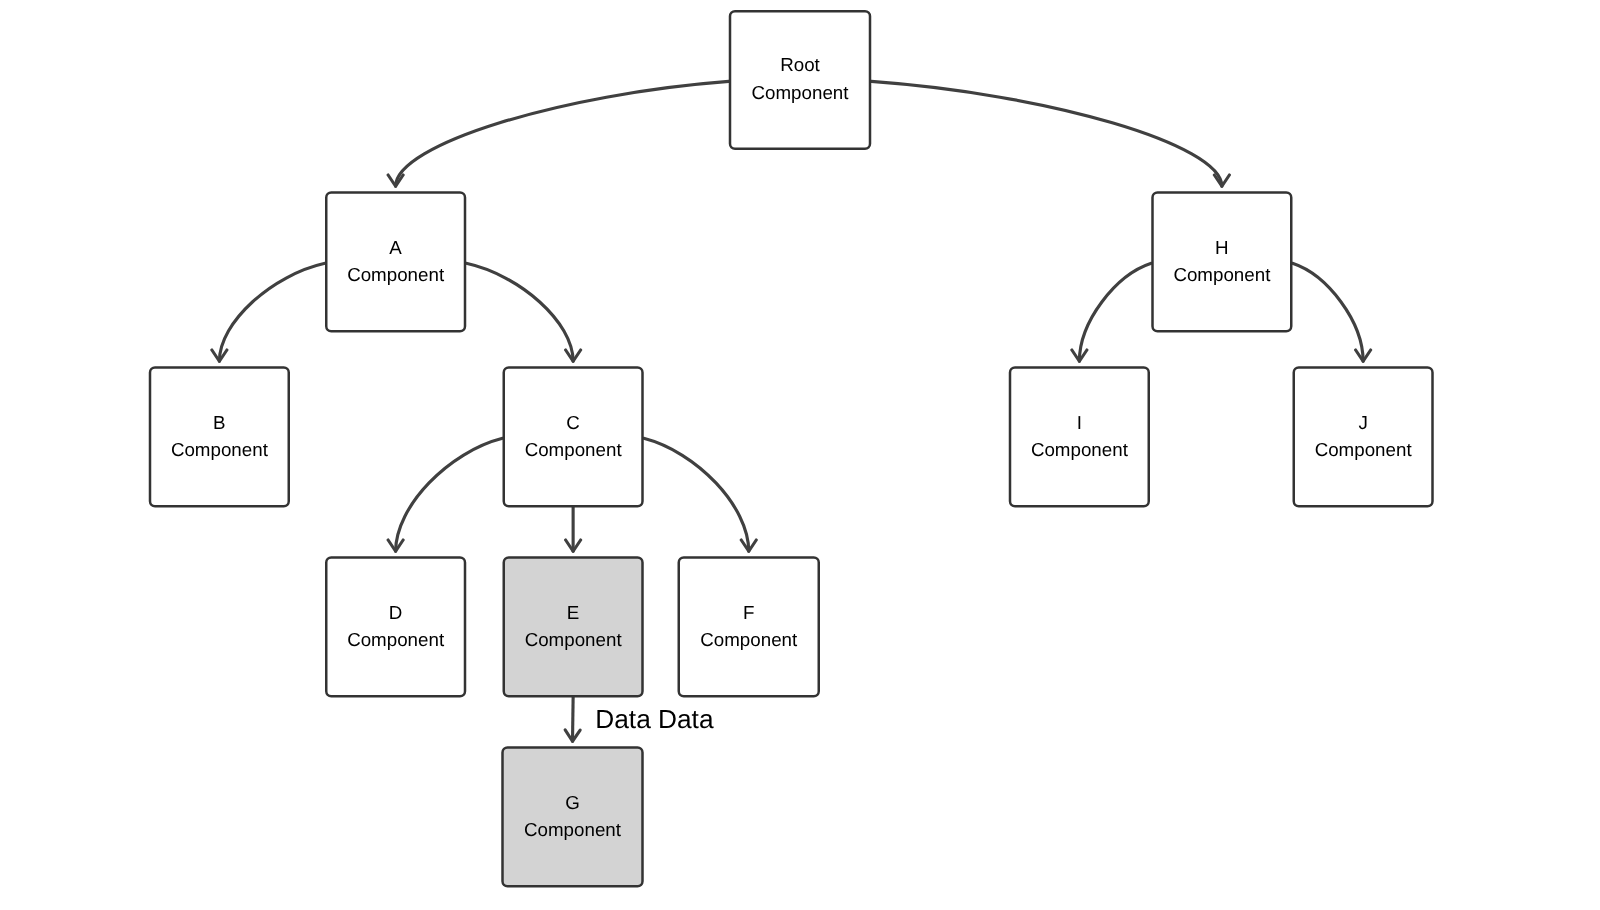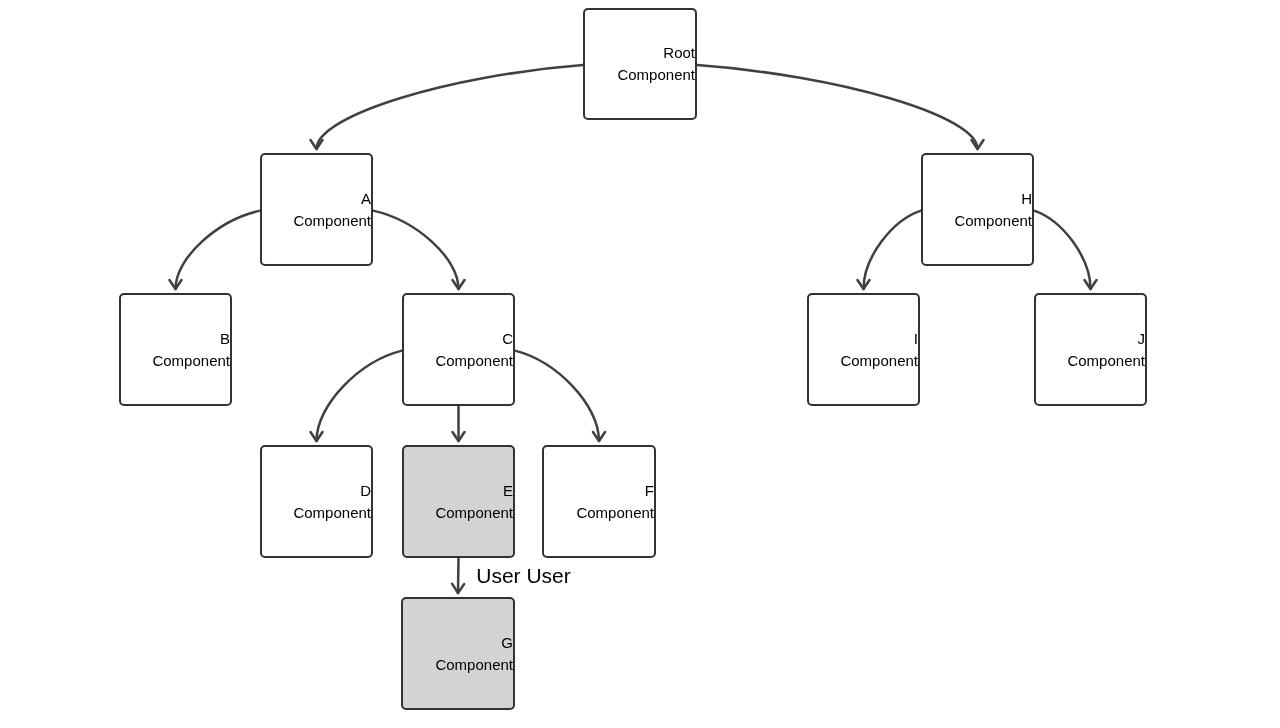--- a/index.html
+++ b/index.html
@@ -26,21 +26,21 @@
     stroke-linecap: round;
   }
   .node {
     position: absolute;
     box-sizing: border-box;
     background: var(--node-fill, #ffffff);
     border: 2px solid var(--node-border, #333333);
     border-radius: 5px;
     display: flex;
     flex-direction: column;
-    align-items: flex-end;
+    align-items: center;
     justify-content: center;
     text-align: center;
     font-size: 15px;
     line-height: 22px;
     color: var(--node-text, #000000);
   }
   .node.highlighted {
     background: var(--node-highlight, #d3d3d3);
   }
   .edge-label {
@@ -114,15 +114,15 @@
       <div class="node" style="left: 542px; top: 445px; width: 114px; height: 113px;">
         <div class="node-line">F</div>
         <div class="node-line">Component</div>
       </div>
       <div class="node highlighted" style="left: 401px; top: 597px; width: 114px; height: 113px;">
         <div class="node-line">G</div>
         <div class="node-line">Component</div>
       </div>
     </div>
   <div id="labels-layer">
-      <div class="edge-label" style="left: 476.25px; top: 563.5px;">User User</div>
+      <div class="edge-label" style="left: 476.25px; top: 563.5px;">Data Data</div>
     </div>
 </div>
 
 </body></html>

